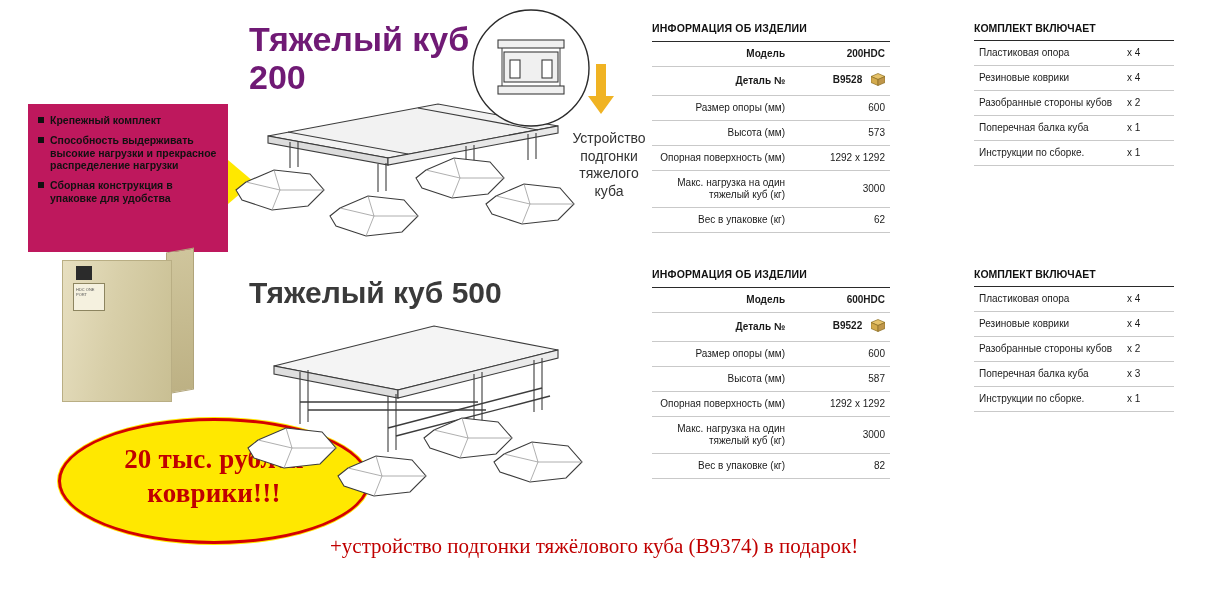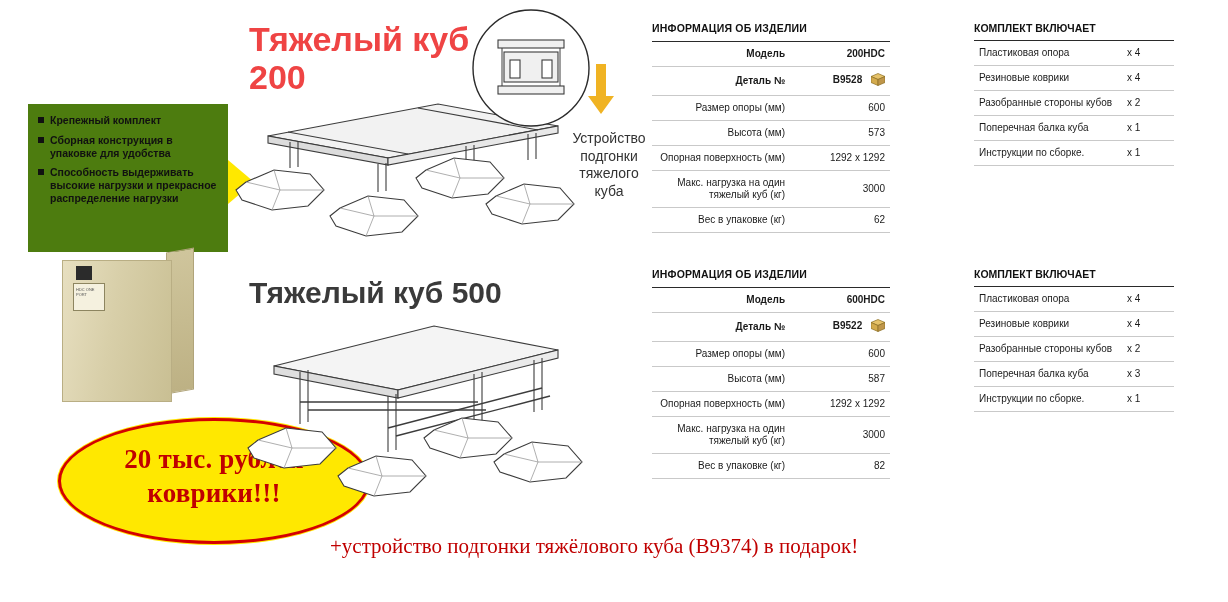--- a/index.html
+++ b/index.html
@@ -21,21 +21,21 @@
     height: 602px;
   }
 
   
   .callout {
     position: absolute;
     left: 28px;
     top: 104px;
     width: 200px;
     height: 148px;
-    background: #4d7c0f;
+    background: #be185d;
   }
   .callout-arrow {
     position: absolute;
     left: 228px;
     top: 160px;
     width: 0;
     height: 0;
     border-top: 22px solid transparent;
     border-bottom: 22px solid transparent;
     border-left: 26px solid #ffe800;
@@ -131,21 +131,21 @@
     padding-top: 22px;
     letter-spacing: 0.2px;
   }
 
   
   .title-200 {
     position: absolute;
     left: 249px;
     top: 20px;
     width: 240px;
-    color: #ef4444;
+    color: #701a75;
     font-size: 34px;
     font-weight: bold;
     line-height: 1.13;
     font-family: "Liberation Sans", sans-serif;
   }
   .title-600 {
     position: absolute;
     left: 249px;
     top: 276px;
     width: 330px;
@@ -251,22 +251,22 @@
   table.kit-table td.v { width: 26%; }
 </style>
 </head>
 <body>
 
 <div class="page">
 
   <div class="callout">
     <ul>
       <li>Крепежный комплект</li>
+      <li>Способность выдерживать высокие нагрузки и прекрасное распределение нагрузки</li>
       <li>Сборная конструкция в упаковке для удобства</li>
-      <li>Способность выдерживать высокие нагрузки и прекрасное распределение нагрузки</li>
     </ul>
   </div>
   <div class="callout-arrow"></div>
 
   <div class="box-photo">
     <div class="box-side"></div>
     <div class="box-front">
       <div class="box-square"></div>
       <div class="box-label">
         <span class="lbl-txt">HDC

